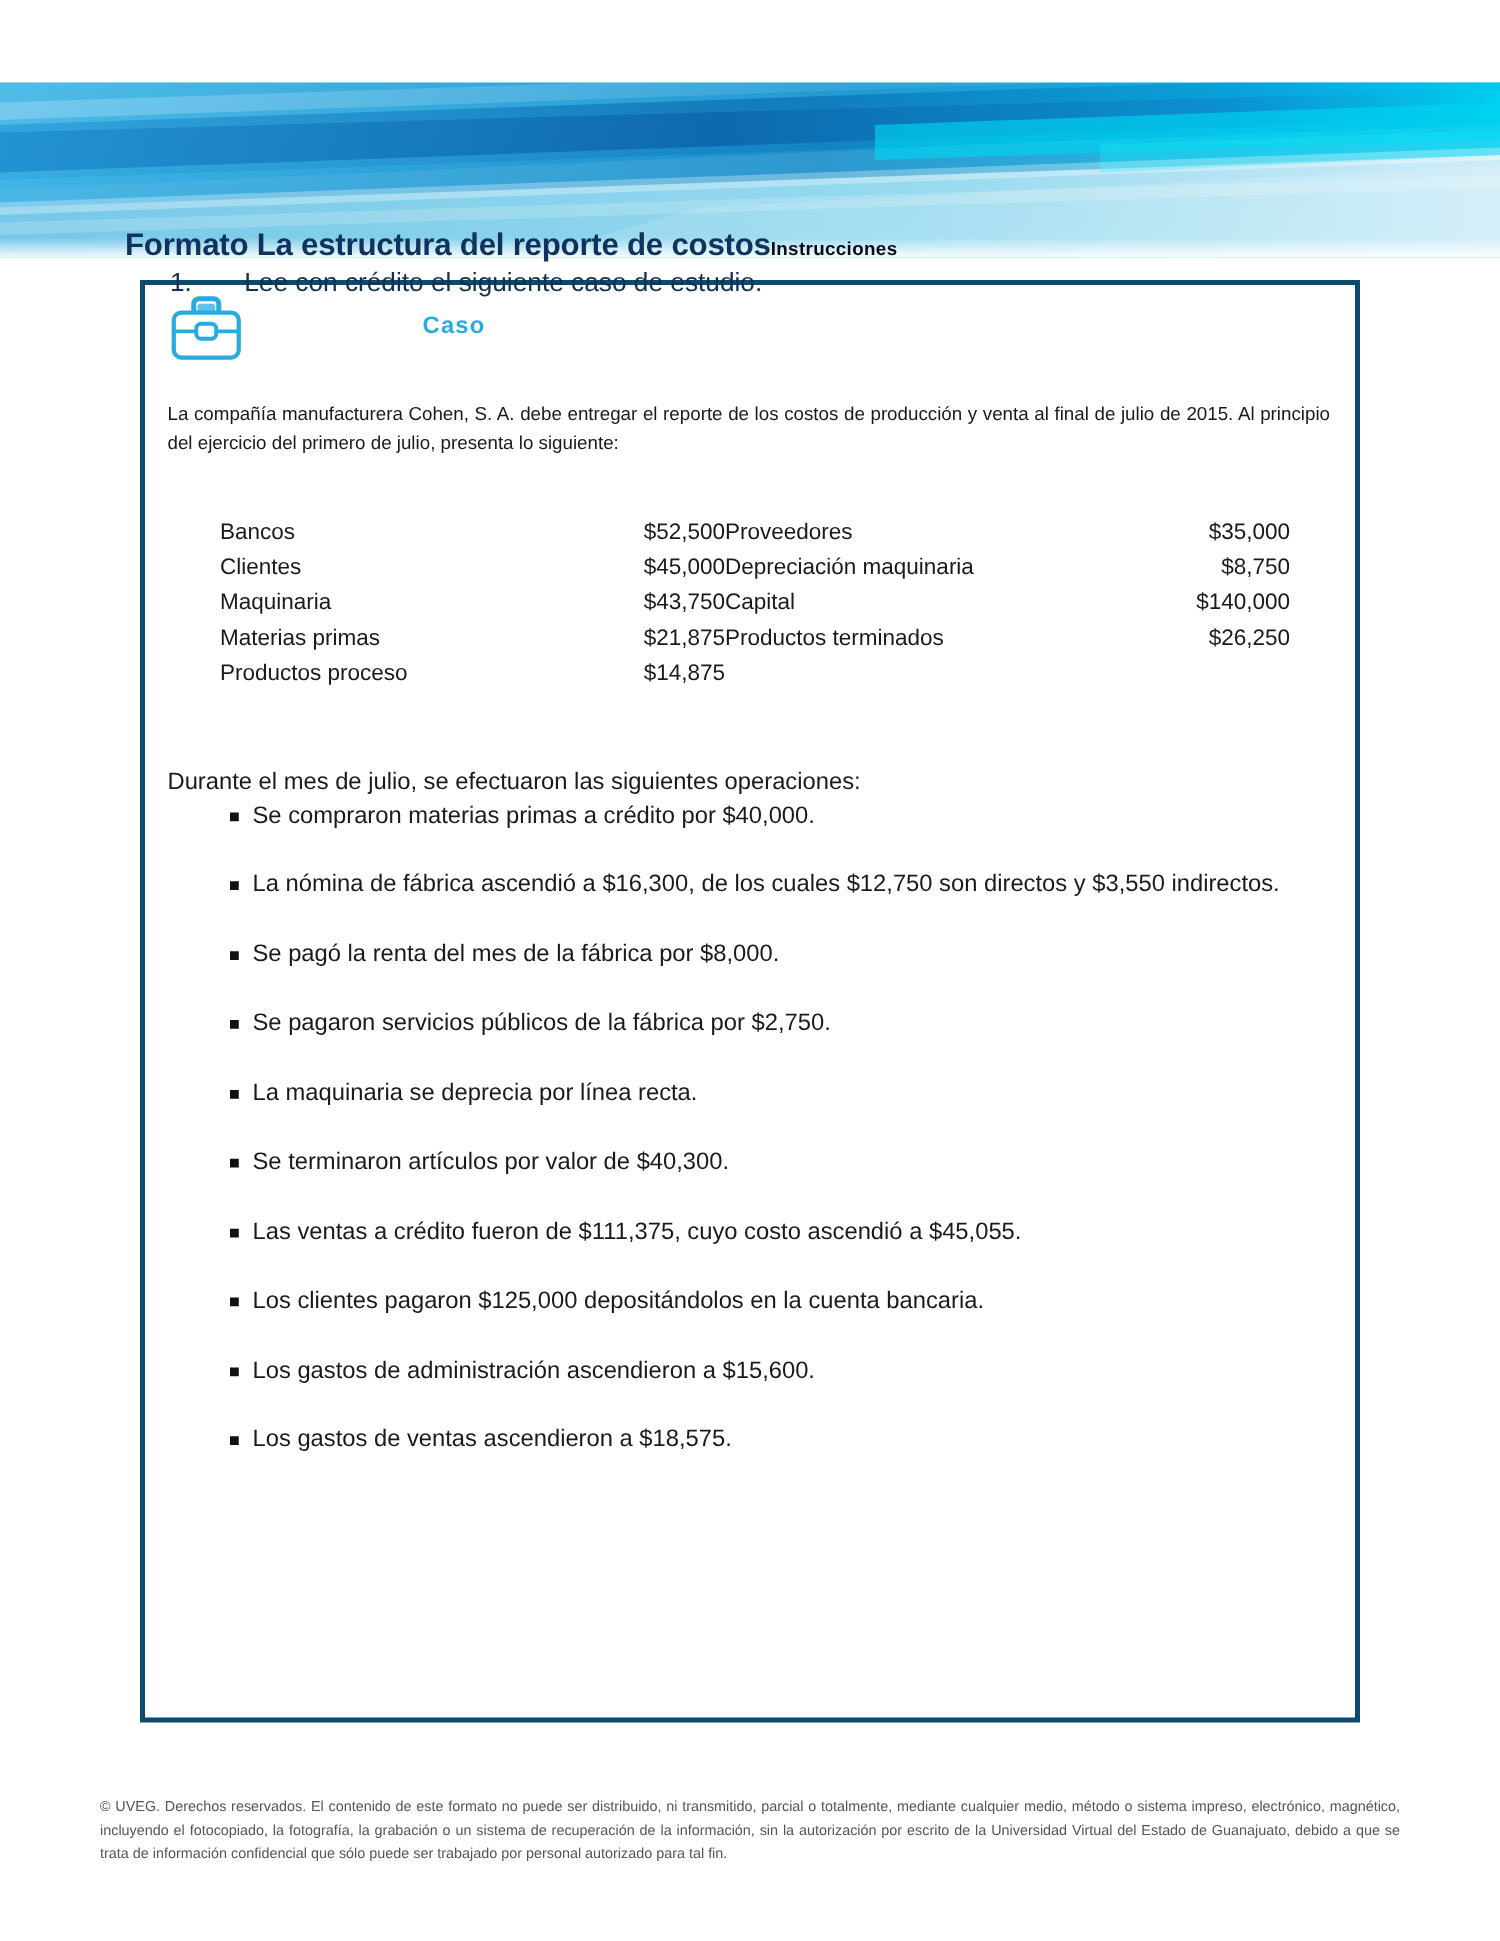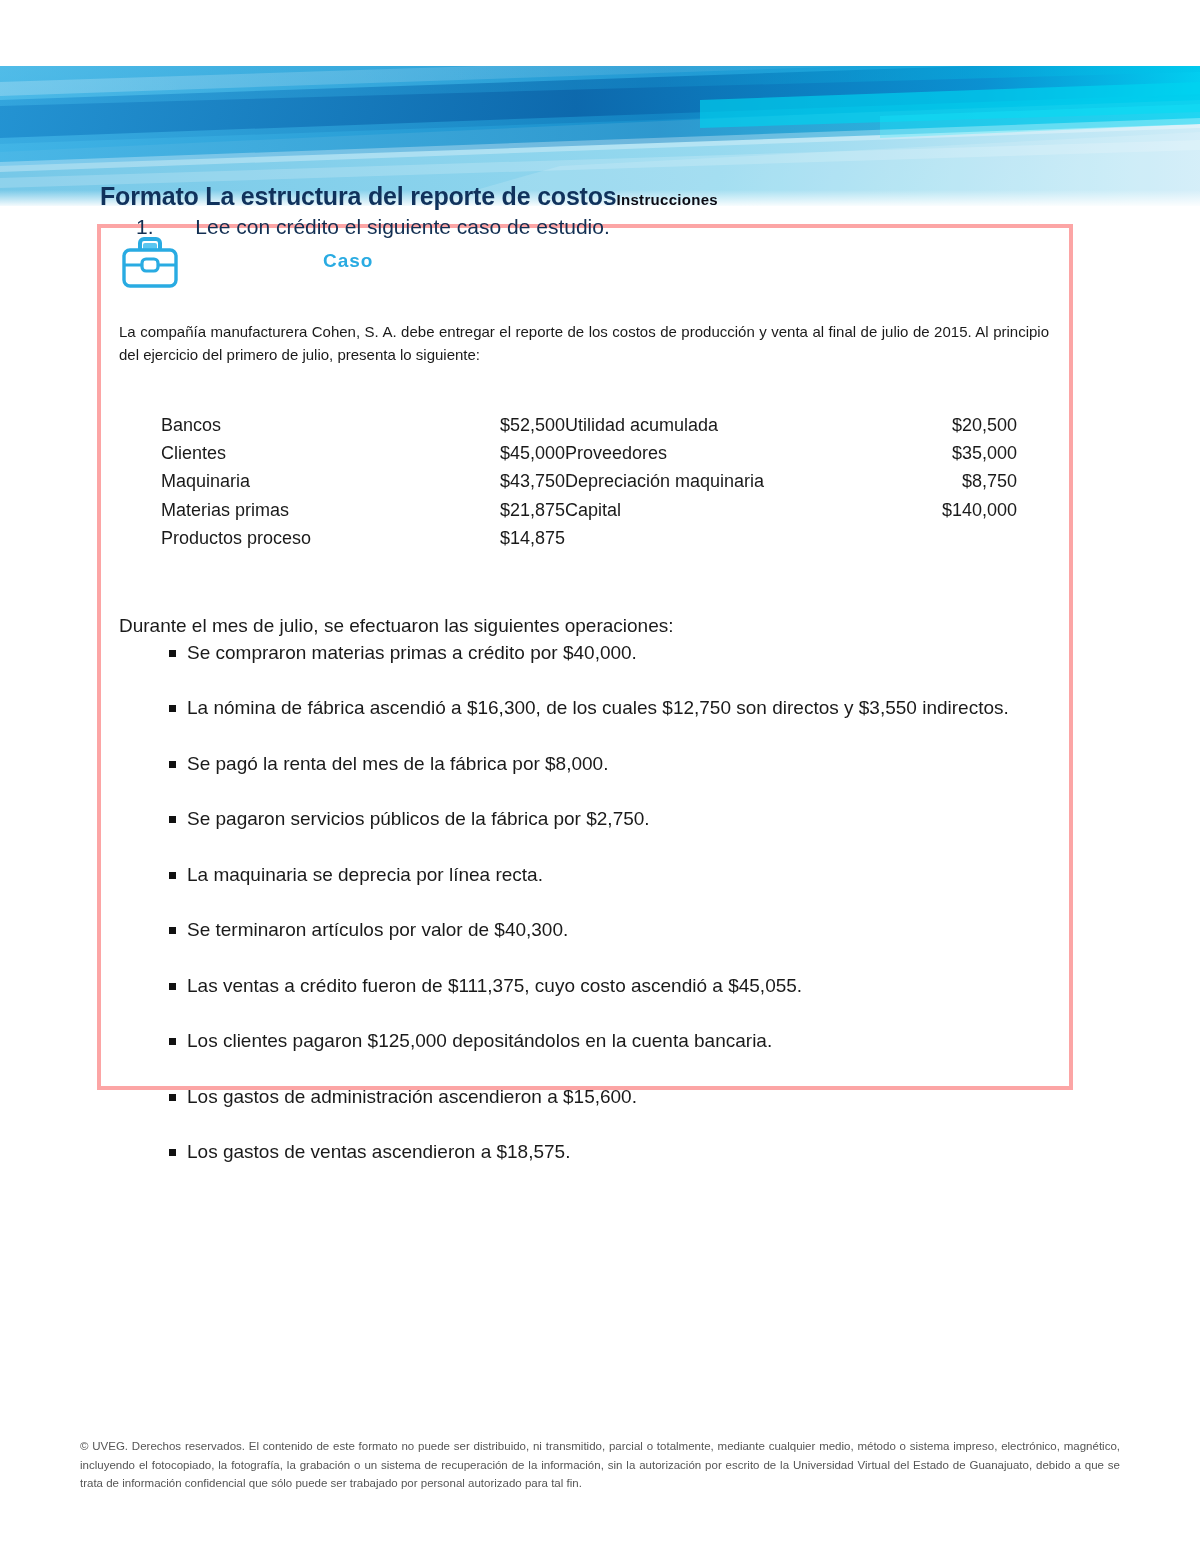--- a/index.html
+++ b/index.html
@@ -83,25 +83,25 @@
     position: relative;
   }
   .instr-text {
     display: inline-block;
     margin-left: 36px;
   }
 
   
   .case-box {
     position: absolute;
-    left: 97px;
+    left: 112px;
     top: 224px;
     width: 976px;
-    height: 866px;
-    border: 4px solid #fca5a5;
+    height: 1154px;
+    border: 4px solid #0c4a6e;
     background: #ffffff;
     box-sizing: border-box;
   }
   .case-head {
     position: relative;
     height: 86px;
   }
   .briefcase-icon {
     position: absolute;
     left: 18px;
@@ -297,35 +297,35 @@
             <span class="value">$21,875</span>
           </div>
           <div class="fin-row">
             <span class="label">Productos proceso</span>
             <span class="value">$14,875</span>
           </div>
         </div>
 
         <div class="fin-col right">
           <div class="fin-row">
-            <span class="label">Utilidad acumulada</span>
-            <span class="value">$20,500</span>
-          </div>
-          <div class="fin-row">
             <span class="label">Proveedores</span>
             <span class="value">$35,000</span>
           </div>
           <div class="fin-row">
             <span class="label">Depreciación maquinaria</span>
             <span class="value">$8,750</span>
           </div>
           <div class="fin-row">
             <span class="label">Capital</span>
             <span class="value">$140,000</span>
           </div>
+          <div class="fin-row">
+            <span class="label">Productos terminados</span>
+            <span class="value">$26,250</span>
+          </div>
         </div>
       </div>
 
       <p class="ops-lead">Durante el mes de julio, se efectuaron las siguientes operaciones:</p>
 
       <ul class="ops-list">
         <li class="ops-item">
           <span class="sq"></span>
           <span>Se compraron materias primas a crédito por $40,000.</span>
         </li>

